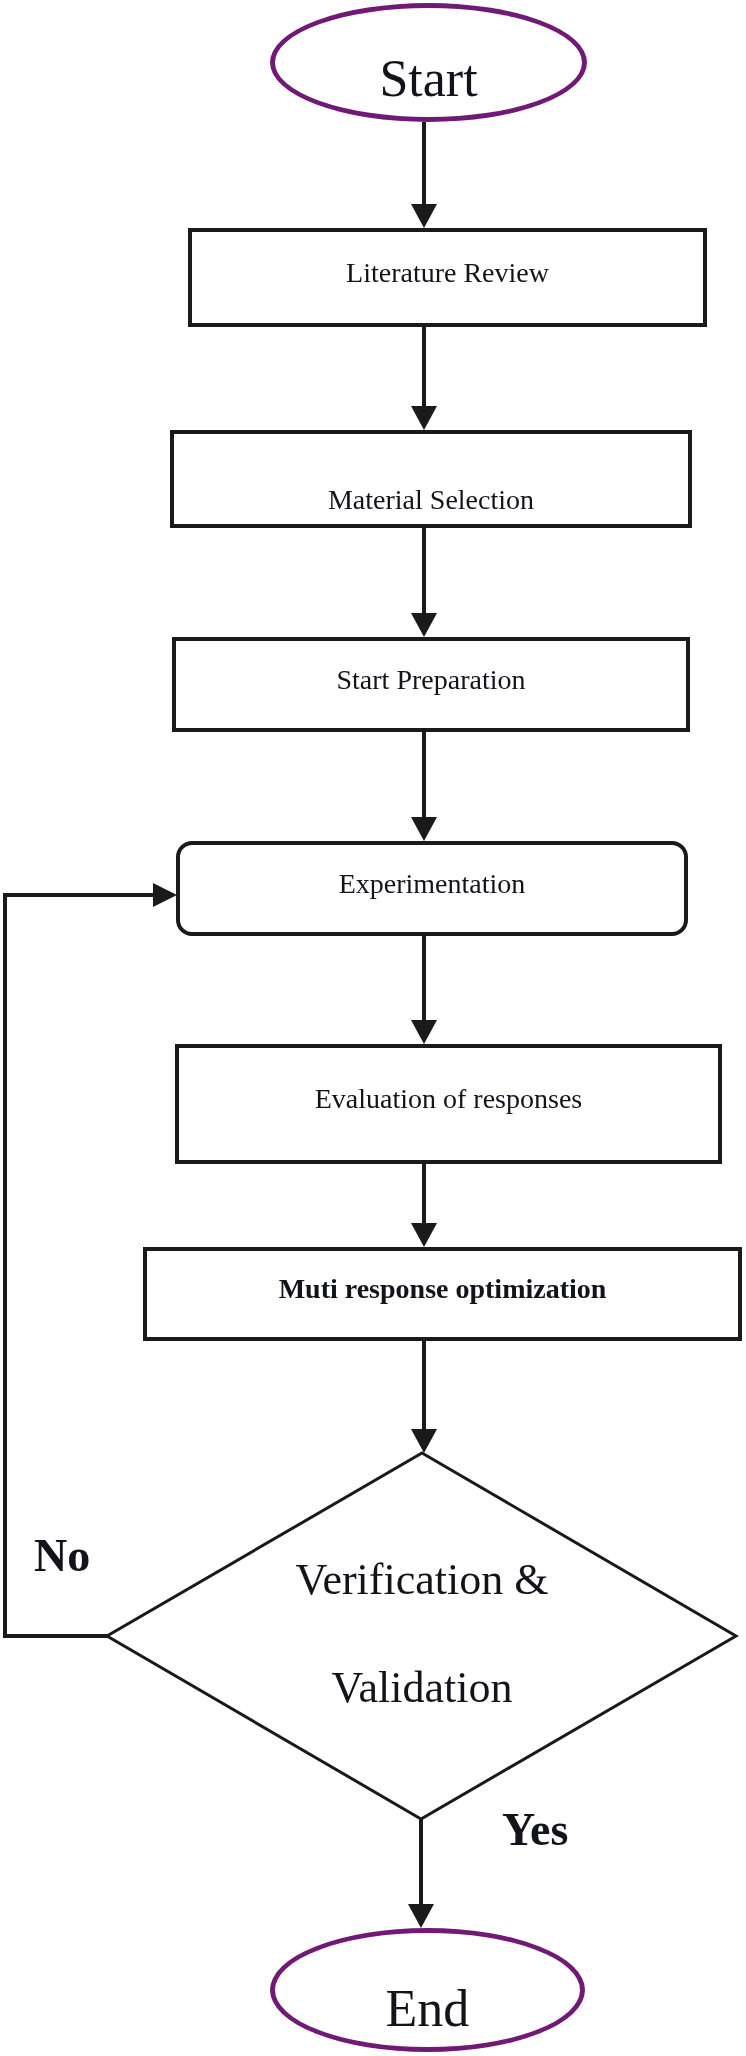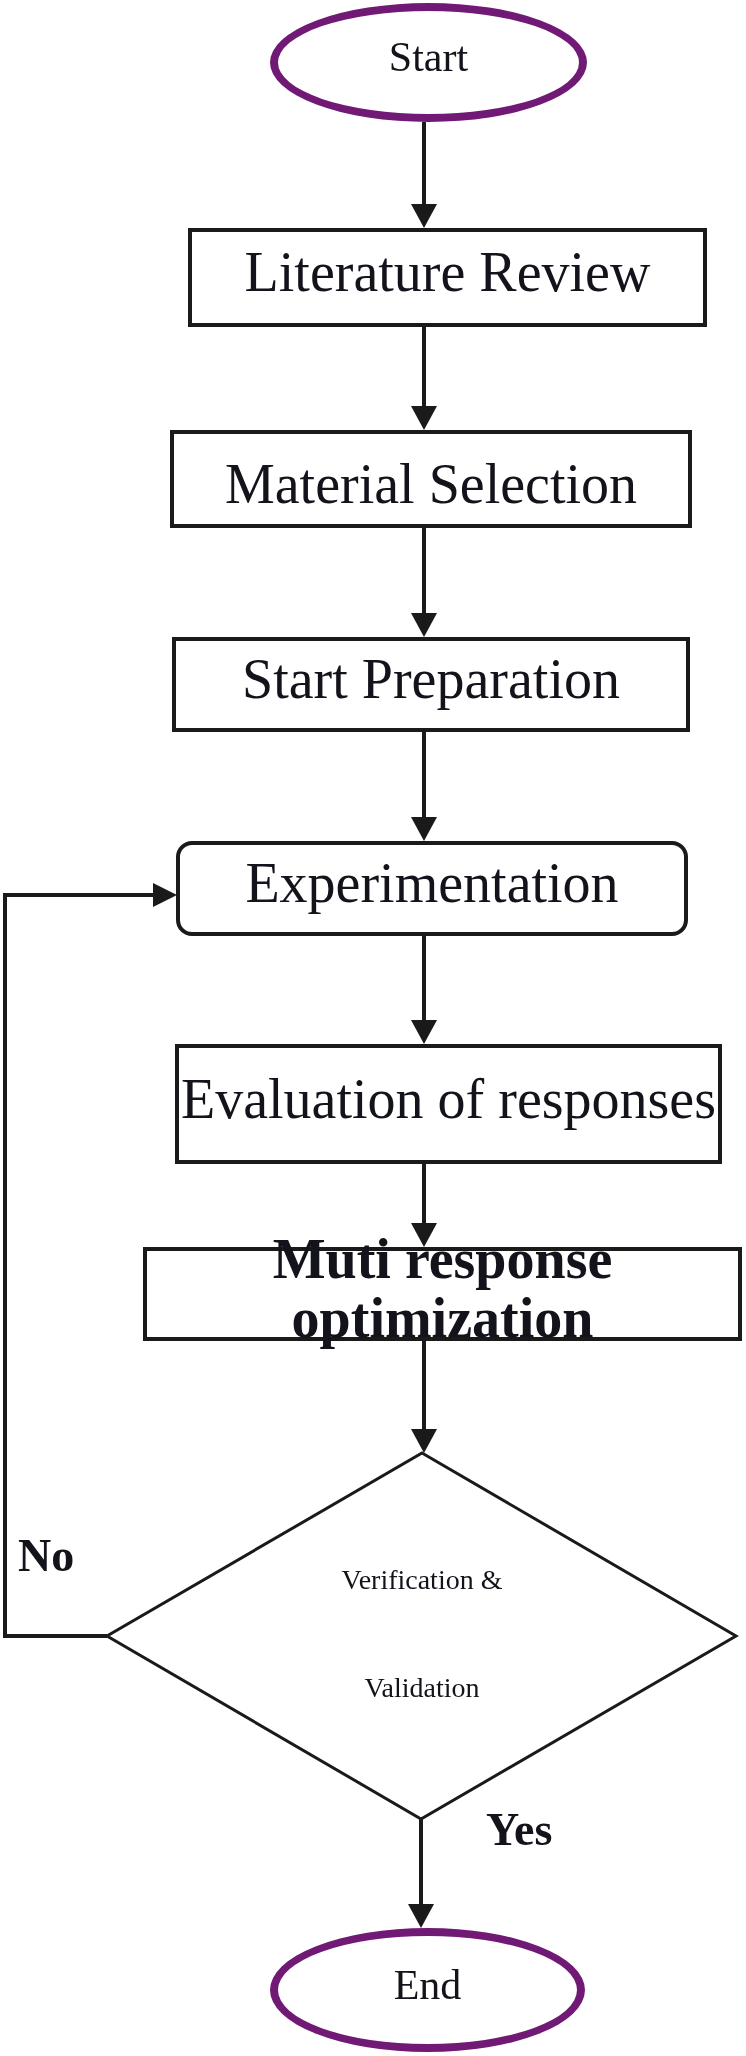--- a/index.html
+++ b/index.html
@@ -14,56 +14,57 @@
   }
   .layer { position: absolute; left: 0; top: 0; }
   .node {
     position: absolute;
     display: flex;
     align-items: center;
     justify-content: center;
     text-align: center;
     box-sizing: border-box;
     background: #ffffff;
-    font-size: 56px;
+    font-size: 28px;
     line-height: 1.05;
     padding-bottom: 10px;
   }
   .rect { border: 4px solid #1a1a1a; }
-  .oval { border: 8px solid #701a75; border-radius: 50%; font-size: 42px; }
+  .oval { border: 5px solid #701a75; border-radius: 50%; font-size: 52px; align-items: flex-end; }
 
   
   .n-lit   { left: 188px; top: 228px;  width: 519px; height: 99px;  }
   .n-mat   { left: 170px; top: 430px;  width: 522px; height: 98px; align-items: flex-end;  }
   .n-fluid { left: 172px; top: 637px;  width: 518px; height: 95px;  }
   .n-exp   { left: 176px; top: 841px;  width: 512px; height: 95px; border-radius: 16px;  }
   .n-eval  { left: 175px; top: 1044px; width: 547px; height: 120px;  }
   .n-muti  { left: 143px; top: 1247px; width: 599px; height: 94px; font-weight: bold;  }
 
   
   .n-start { left: 270px; top: 3px;    width: 317px; height: 119px; }
   .n-end   { left: 270px; top: 1928px; width: 315px; height: 124px; }
 
   
   .decision-label {
     position: absolute;
     left: 182px; top: 1552px; width: 480px;
     display: flex; flex-direction: column; align-items: center;
     gap: 52px;
-    font-size: 28px;
+    font-size: 44px;
     text-align: center;
   }
   .decision-label span { display: block; height: 56px; line-height: 56px; }
 
   .edge-label {
     position: absolute;
     font-weight: bold;
     font-size: 46px;
     line-height: 48px;
     height: 48px;
+    margin-left: 16px;
   }
   .lbl-no  { left: 18px;  top: 1532px; }
   .lbl-yes { left: 486px; top: 1806px; }
 </style>
 </head>
 <body>
 
 <div class="canvas">
 
   <svg class="layer" width="746" height="2056" viewBox="0 0 746 2056">

